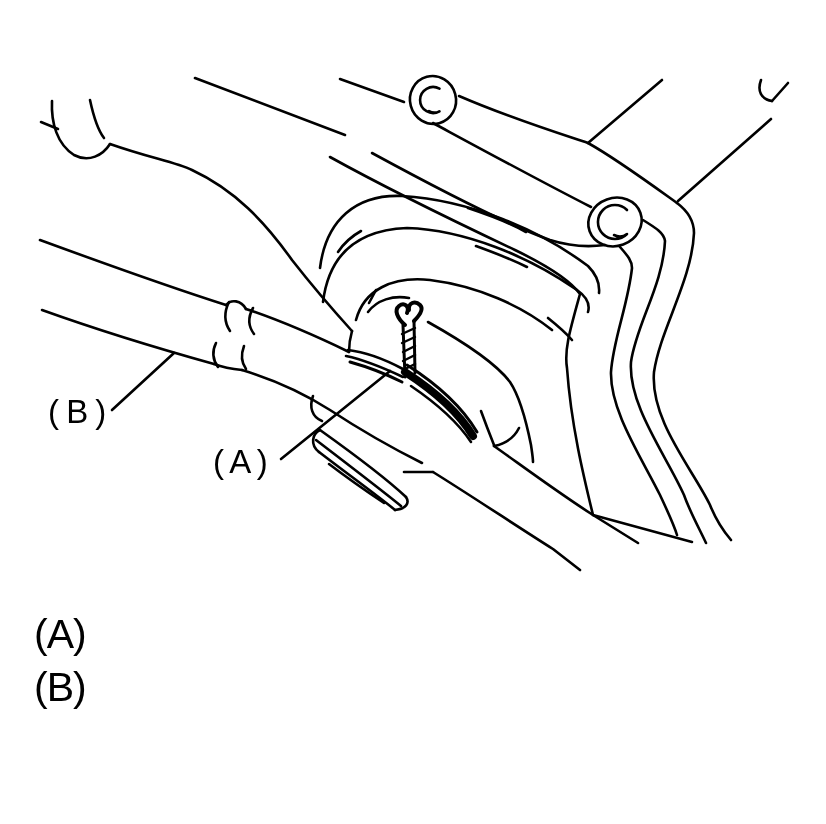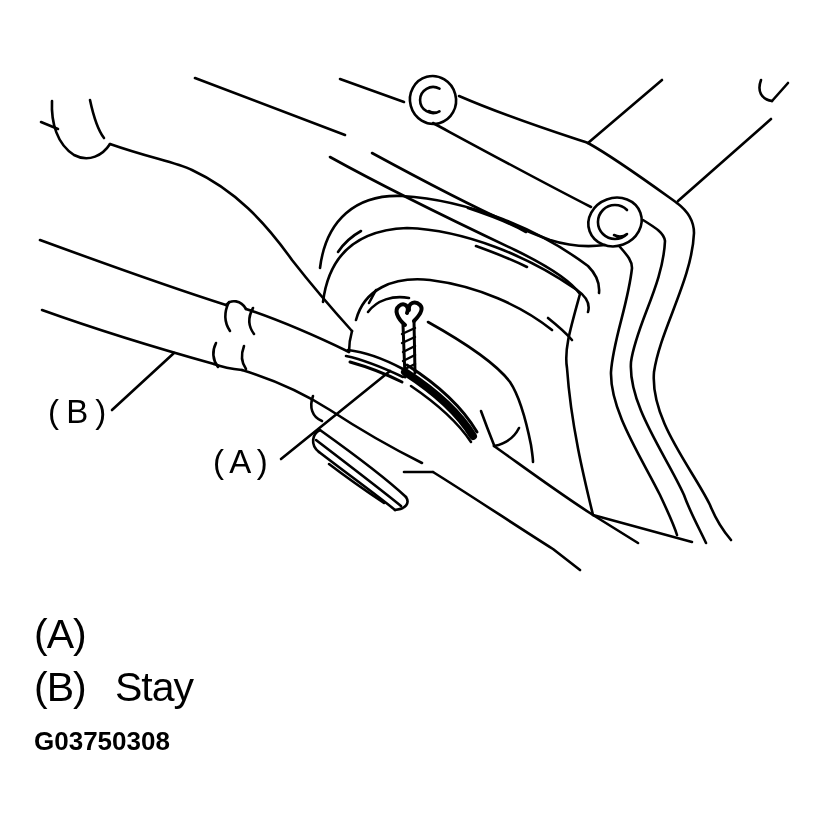--- a/index.html
+++ b/index.html
@@ -152,18 +152,16 @@
 
   <div class="callout" style="left:48px;top:393px;">( B )</div>
   <div class="callout" style="left:213px;top:443px;">( A )</div>
 
   <div class="legend">
     <div class="legend-row">
       <span class="legend-key">(A)</span>
     </div>
     <div class="legend-row">
       <span class="legend-key">(B)</span>
-      <span class="legend-label">Stay</span>
     </div>
   </div>
 
-  <div class="figure-id">G03750308</div>
 </div>
 
 </body></html>

